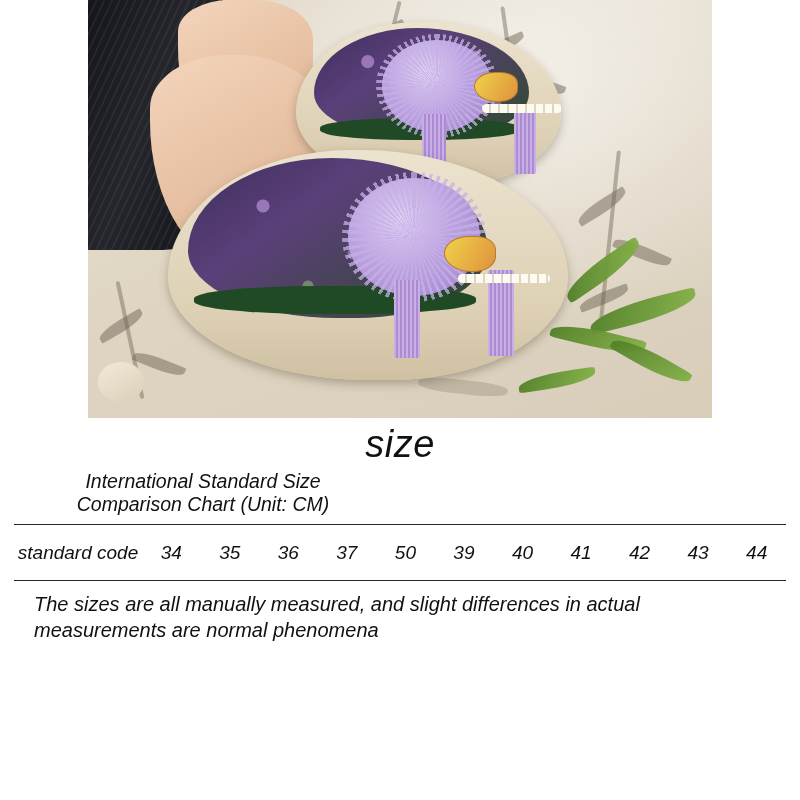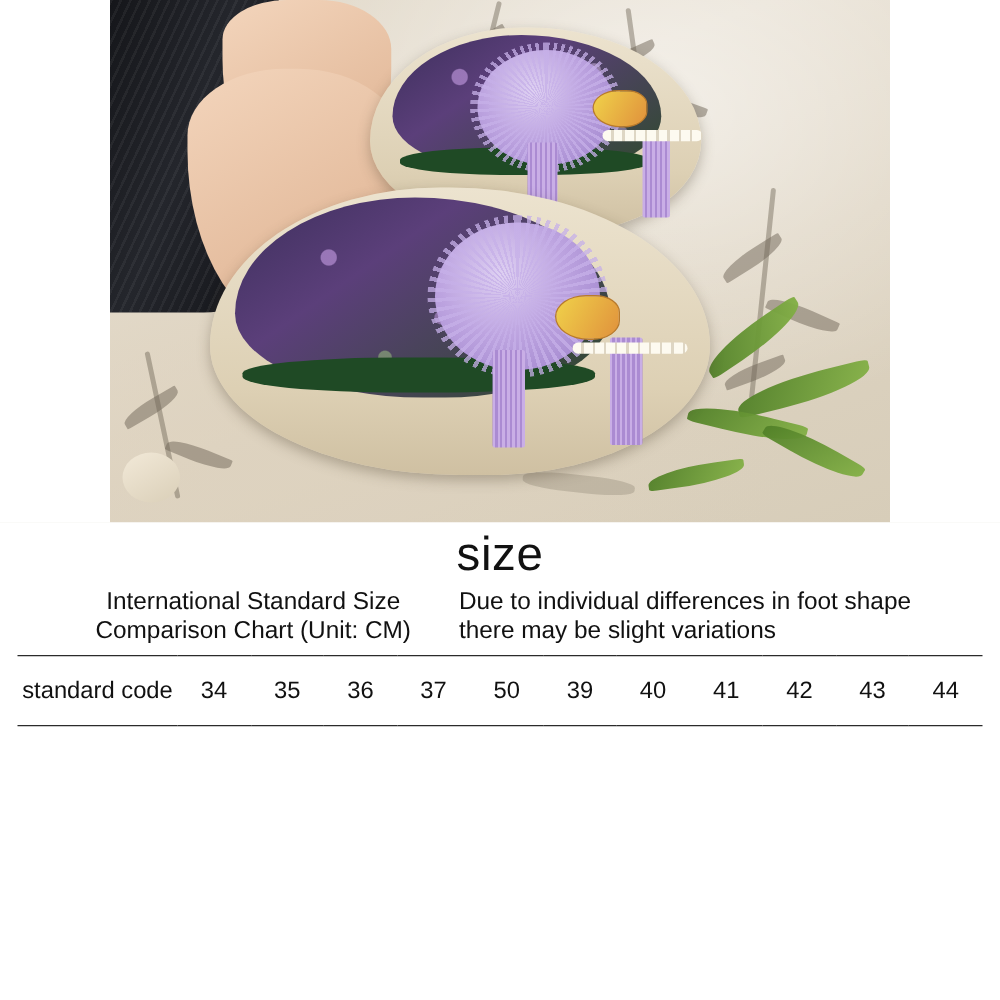--- a/index.html
+++ b/index.html
@@ -6,20 +6,21 @@
   html, body {
     width: 800px; height: 800px;
     background: #ffffff;
     font-family: "Liberation Sans", sans-serif;
     overflow: hidden;
   }
   .page {
     position: relative;
     width: 800px; height: 680px;
     background: #ffffff;
+    font-style: italic;
   }
 
   
   .photo {
     position: relative;
     width: 800px;
     height: 418px;
     overflow: hidden;
     background: #e8e3d9;
   }
@@ -298,21 +299,20 @@
     <div class="photo-side left"></div>
     <div class="photo-side right"></div>
   </div>
 
   <div class="size-section">
 
     <div class="size-title">size</div>
 
     <div class="headings">
       <div class="heading-left">International Standard Size Comparison Chart (Unit: CM)</div>
-      <div class="heading-right">Due to individual differences in foot shape there may be slight variations</div>
     </div>
 
     <table class="size-table">
       <tbody>
         <tr>
           <td>standard code</td>
           <td>34</td>
           <td>35</td>
           <td>36</td>
           <td>37</td>
@@ -320,14 +320,15 @@
           <td>39</td>
           <td>40</td>
           <td>41</td>
           <td>42</td>
           <td>43</td>
           <td>44</td>
         </tr>
       </tbody>
     </table>
 
+    <div class="footnote">The sizes are all manually measured, and slight differences in actual measurements are normal phenomena</div>
   </div>
 </div>
 
 </body></html>

